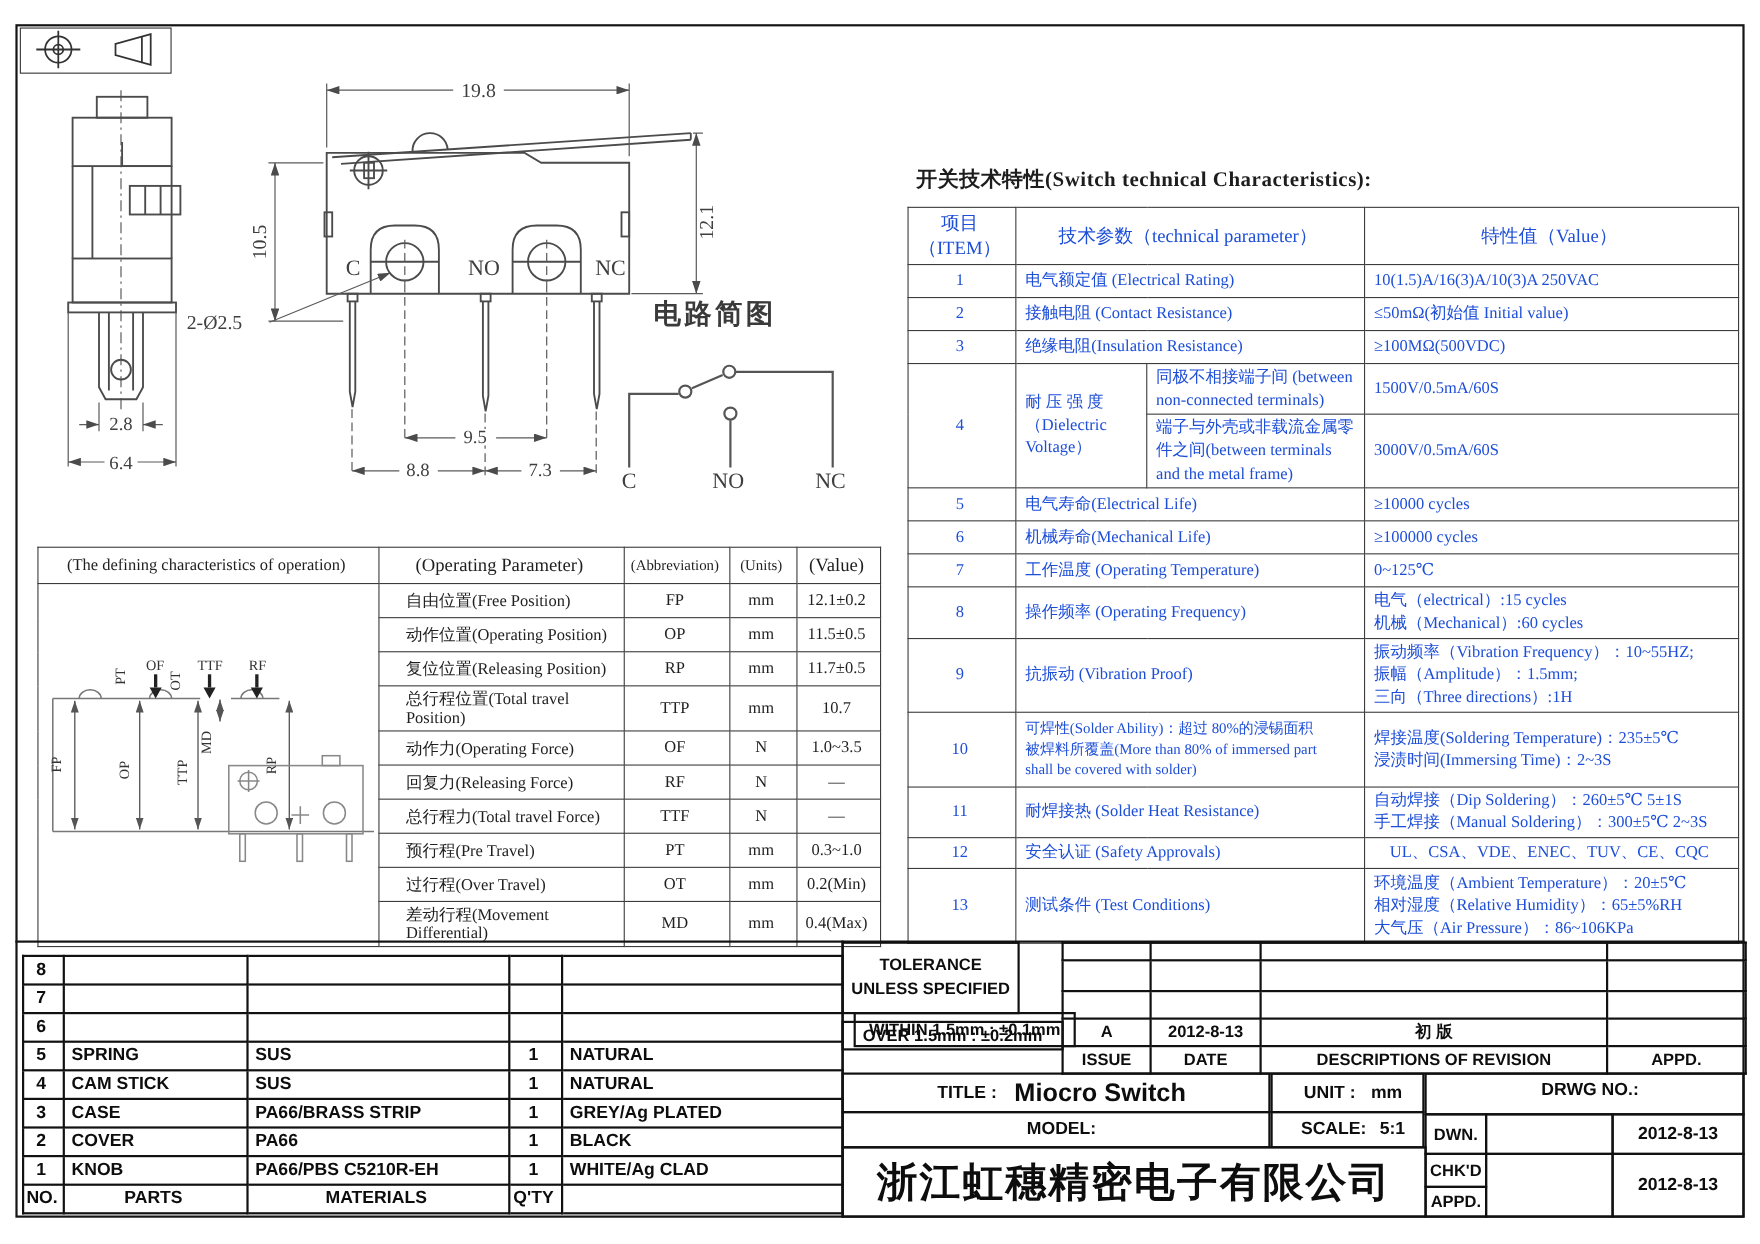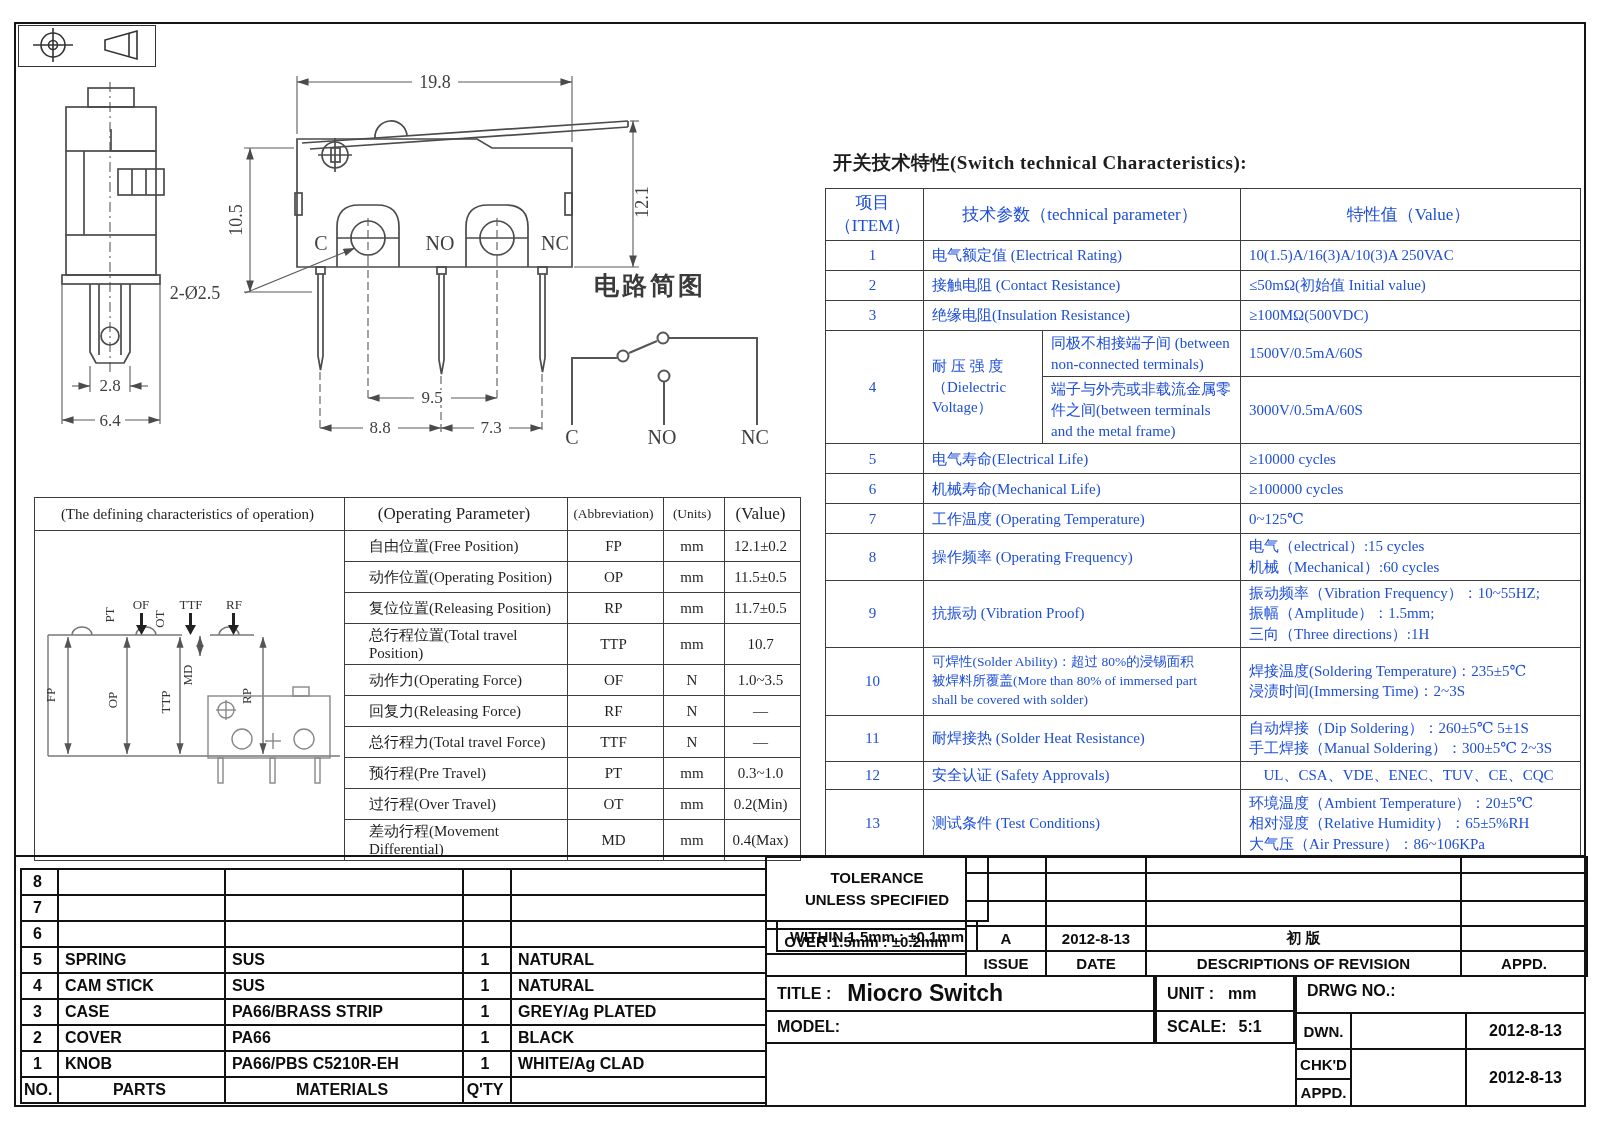--- a/index.html
+++ b/index.html
@@ -29,21 +29,21 @@
 
   
   .parts{position:absolute;left:20px;top:868px;width:745px;
          font-family:"Liberation Sans","DejaVu Sans",sans-serif;font-weight:700;font-size:16px;color:#0d0d0d;}
   .parts td{border:2px solid #111;padding:0 6px;vertical-align:middle;}
   .rev{position:absolute;left:965px;top:856px;width:621px;
        font-family:"Liberation Sans","DejaVu Sans",sans-serif;font-weight:700;font-size:15px;color:#0d0d0d;}
   .rev td{border:2px solid #111;text-align:center;vertical-align:middle;}
   .tb-cell{position:absolute;border:2px solid #111;box-sizing:border-box;
            font-family:"Liberation Sans","DejaVu Sans",sans-serif;font-weight:700;color:#0d0d0d;
-           display:flex;align-items:center;}
+           display:flex;align-items:center;justify-content:center;}
   .ctr{justify-content:center;text-align:center;}
 </style>
 </head>
 <body>
 
 <div class="sheet">
   <div class="frame"></div>
 
   <div class="projbox">
     <svg width="134" height="38">
@@ -488,21 +488,21 @@
     <tr class="h26">
           <td class="c">NO.</td>
           <td class="c">PARTS</td>
           <td class="c">MATERIALS</td>
           <td class="c">Q'TY</td>
           <td></td>
         </tr>
   </tbody>
     </table>
 
-  <div class="tb-cell ctr" style="left:765px;top:856px;width:224px;height:66px;flex-direction:column;font-size:15px;line-height:1.5;align-items:center;">
+  <div class="tb-cell ctr" style="left:765px;top:856px;width:162px;height:66px;flex-direction:column;font-size:15px;line-height:1.5;align-items:center;">
     <div>TOLERANCE</div>
     <div>UNLESS  SPECIFIED</div>
   </div>
   <div class="tb-cell ctr" style="left:765px;top:920px;width:202px;height:32px;font-size:15px;margin-left:11px;">WITHIN 1.5mm : ±0.1mm</div>
   <div class="tb-cell ctr" style="left:765px;top:928px;width:202px;height:27px;font-size:15px;">OVER 1.5mm : ±0.2mm</div>
 
   <table class="rev">
     <colgroup>
         <col style="width:80px">
         <col style="width:100px">
@@ -551,20 +551,21 @@
     <span>UNIT :</span>
     <span style="margin-left:14px;">mm</span>
   </div>
   <div class="tb-cell" style="left:765px;top:1010px;width:390px;height:34px;font-size:16px;padding-left:10px;">
     <span>MODEL:</span>
   </div>
   <div class="tb-cell" style="left:1155px;top:1010px;width:140px;height:34px;font-size:16px;padding-left:10px;">
     <span>SCALE:</span>
     <span style="margin-left:12px;">5:1</span>
   </div>
+  <div class="tb-cell ctr" style="left:765px;top:1042px;width:532px;height:65px;font-size:37px;letter-spacing:2px;">浙江虹穗精密电子有限公司</div>
   <div class="tb-cell" style="left:1295px;top:975px;width:291px;height:39px;font-size:16px;padding-left:10px;align-items:flex-start;padding-top:5px;">DRWG NO.:</div>
   <div class="tb-cell ctr" style="left:1295px;top:1012px;width:57px;height:38px;font-size:15px;">DWN.</div>
   <div class="tb-cell" style="left:1350px;top:1012px;width:117px;height:38px;"></div>
   <div class="tb-cell ctr" style="left:1465px;top:1012px;width:121px;height:38px;font-size:16px;">2012-8-13</div>
   <div class="tb-cell ctr" style="left:1295px;top:1048px;width:57px;height:32px;font-size:15px;">CHK'D</div>
   <div class="tb-cell ctr" style="left:1295px;top:1078px;width:57px;height:29px;font-size:15px;">APPD.</div>
   <div class="tb-cell" style="left:1350px;top:1048px;width:117px;height:59px;"></div>
   <div class="tb-cell ctr" style="left:1465px;top:1048px;width:121px;height:59px;font-size:16px;">2012-8-13</div>
 </div>
 

